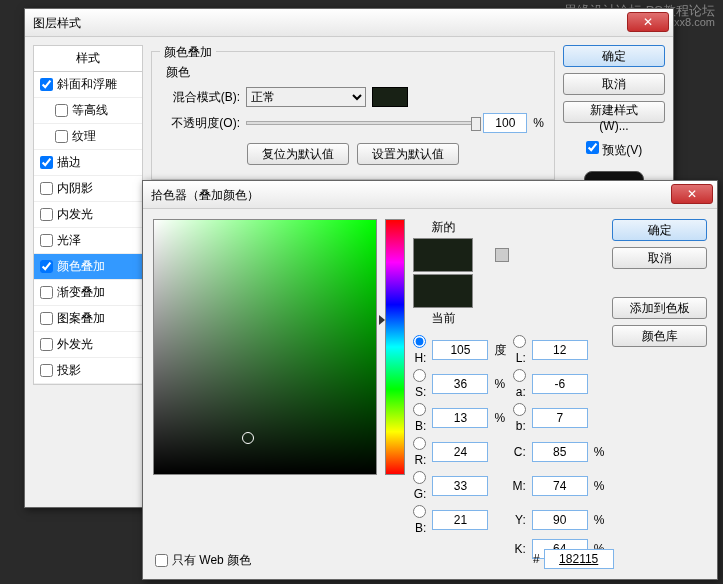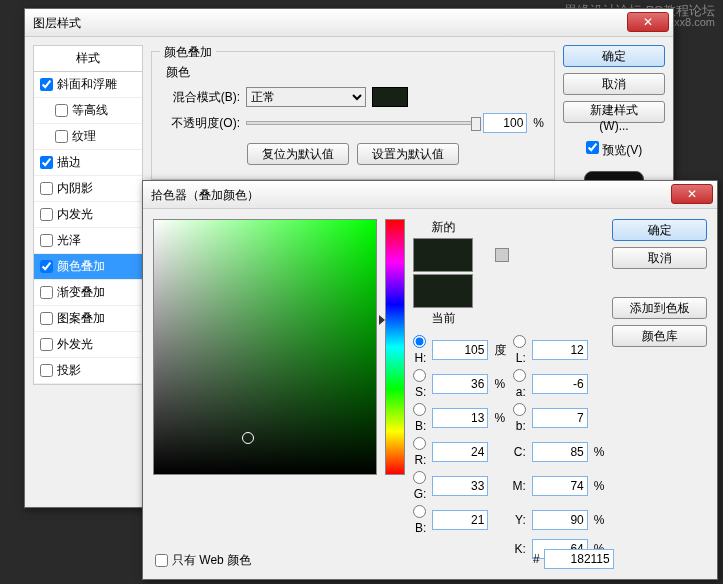--- a/index.html
+++ b/index.html
@@ -20,21 +20,21 @@
 .style-item input{margin:0}
 .center-col{flex:1}
 .fieldset{border:1px solid #ccc;padding:8px 10px 14px;position:relative;margin-top:6px}
 .fieldset .legend{position:absolute;top:-8px;left:8px;background:#f0f0f0;padding:0 4px}
 .row{display:flex;align-items:center;gap:6px;margin:6px 0}
 .row label{min-width:78px;text-align:right}
 select.combo{width:120px;height:20px;border:1px solid #888}
 .swatch{width:36px;height:20px;border:1px solid #000;background:#182115}
 .slider{flex:1;height:4px;background:#ddd;border:1px solid #aaa;position:relative}
 .slider .thumb{position:absolute;right:-5px;top:-5px;width:10px;height:14px;background:#eee;border:1px solid #888}
-input.num{width:44px;height:20px;border:1px solid #7eb4ea;padding:8px 3px;text-align:right}
+input.num{width:44px;height:20px;border:1px solid #7eb4ea;padding:8px 3px;text-align:center}
 .btn{height:22px;padding:0 14px;background:linear-gradient(#fdfdfd,#e4e4e4);border:1px solid #888;border-radius:3px;cursor:pointer}
 .btn.primary{border:1px solid #2e7dd1;background:linear-gradient(#eaf3fc,#c7e0f8)}
 .right-col{width:110px;padding-left:8px;display:flex;flex-direction:column;gap:6px;align-items:stretch}
 .right-col .btn{width:100%}
 .preview-chk{margin-top:12px;text-align:center}
 .dlg2{left:142px;top:180px;width:576px;height:400px;z-index:2}
 .dlg2-body{padding:10px;display:flex;gap:8px}
 .picker-area{position:relative;width:256px;height:256px;border:1px solid #888;background:linear-gradient(to top,#000,transparent),linear-gradient(to right,#fff,#00ff00)}
 .picker-cursor{position:absolute;left:88px;bottom:30px;width:12px;height:12px;border:1px solid #fff;border-radius:50%}
 .hue-strip{width:20px;height:256px;border:1px solid #888;background:linear-gradient(to bottom,#f00,#f0f,#00f,#0ff,#0f0,#ff0,#f00)}
@@ -228,15 +228,15 @@
       <button class="btn">添加到色板</button>
       <button class="btn">颜色库</button>
     </div>
   </div>
   <div class="webonly">
     <input type="checkbox" style="">
     <span>只有 Web 颜色</span>
   </div>
   <div class="hexrow">
     <span>#</span>
-    <input class="num" style="width: 70px;" value="182115">
+    <input class="num" style="width: 70px; text-decoration: underline;" value="182115">
   </div>
 </div>
 
 </body></html>

